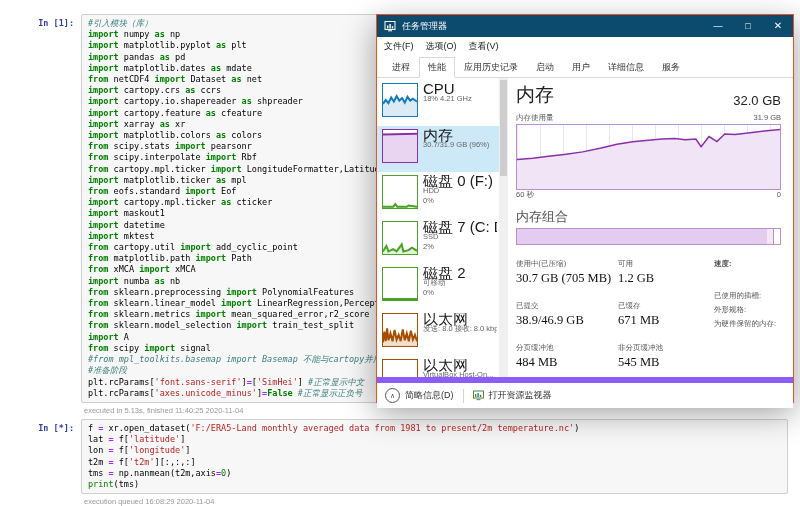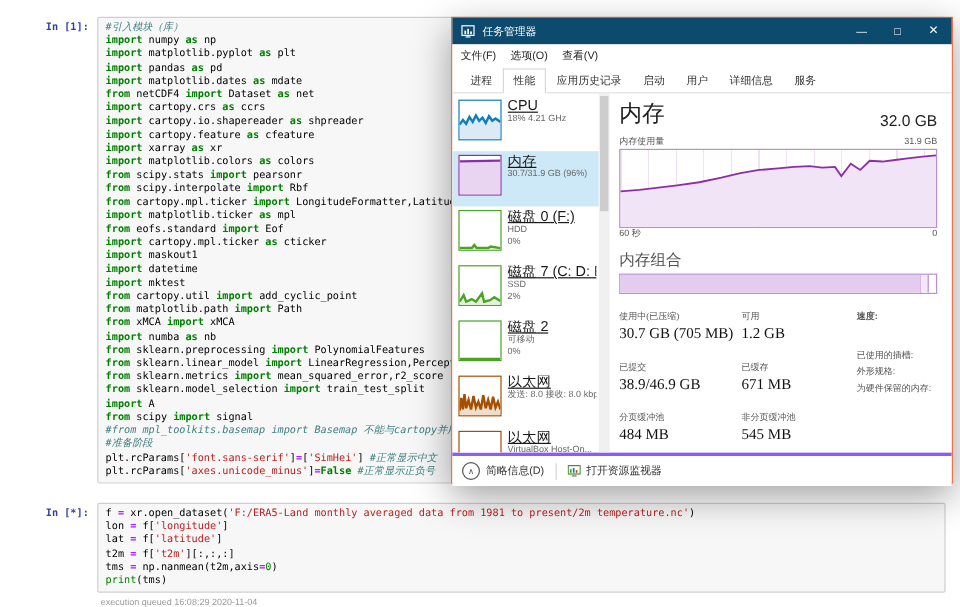--- a/index.html
+++ b/index.html
@@ -35,21 +35,21 @@
   .tm-tabs{height:21px;display:flex;align-items:flex-end;padding-left:6px;border-bottom:1px solid #d9d9d9;background:#fff;}
   .tab{padding:3px 8px 3px;font-size:9px;color:#333;border:1px solid transparent;position:relative;top:1px;}
   .tab.active{background:#fff;border-color:#d9d9d9;border-bottom-color:#fff;}
   .tm-body{position:relative;height:299px;overflow:hidden;background:#fff;}
   .tm-sidebar{position:absolute;left:0;top:0;bottom:0;width:122px;overflow:hidden;padding-top:2px;}
   .sbitem{height:46px;display:flex;align-items:flex-start;padding:3px 2px 3px 5px;box-sizing:border-box;}
   .sbitem.sel{background:#cde8f6;}
   .thumb{width:34px;height:32px;border:1px solid;background:#fff;flex:none;}
   .thumb svg{width:100%;height:100%;display:block;}
   .sbtext{margin-left:5px;overflow:hidden;}
-  .sbtitle{font-size:12px;color:#1a1a1a;line-height:11px;white-space:nowrap;text-decoration:underline;}
+  .sbtitle{font-size:15px;color:#1a1a1a;line-height:11px;white-space:nowrap;}
   .sbsub{font-size:7.5px;color:#666;line-height:9.5px;white-space:nowrap;}
   .sb-scroll{position:absolute;left:122px;top:0;bottom:0;width:9px;background:#f0f0f0;}
   .sb-thumb{position:absolute;top:2px;left:1px;width:7px;height:96px;background:#cdcdcd;}
   .tm-main{position:absolute;left:131px;right:0;top:0;bottom:0;padding:4px 12px 0 8px;overflow:hidden;}
   .mem-header{display:flex;align-items:flex-end;justify-content:space-between;}
   .mem-title{font-size:19px;font-weight:400;color:#222;}
   .mem-total{font-size:13px;color:#222;}
   .graph-toprow,.graph-botrow{display:flex;justify-content:space-between;font-size:7.5px;color:#555;}
   .graph-toprow{margin-top:5px;margin-bottom:1px;}
   .memgraph{height:64px;border:1px solid #b98fd0;background:#fff;position:relative;
@@ -59,21 +59,21 @@
   .compbar{height:15px;border:1px solid #b98fd0;background:#fff;position:relative;overflow:hidden;}
   .comp-used{position:absolute;left:0;top:0;bottom:0;background:#e3ccf0;border-right:1px solid #8b2fa8;}
   .comp-seg{position:absolute;top:0;bottom:0;width:6px;background:#f3e8f8;border-right:1px solid #b98fd0;}
   .statsrow{display:flex;margin-top:14px;}
   .statsgrid{display:grid;grid-template-columns:102px 86px;grid-row-gap:15px;font-family:Liberation Serif, serif;}
   .stat-label{font-size:7.5px;color:#555;}
   .stat-value{font-size:12.5px;color:#111;margin-top:2px;white-space:nowrap;}
   .rightcol{margin-left:10px;min-width:0;}
   .rlabel{font-size:7.5px;color:#555;line-height:10px;margin-bottom:4px;white-space:nowrap;}
   .rlabel:first-child{margin-bottom:22px;font-weight:bold;}
-  .tm-footer{height:25px;border-top:3px solid #8b5cf6;display:flex;align-items:center;padding-left:8px;background:#fff;}
+  .tm-footer{height:25px;border-top:6px solid #8b5cf6;display:flex;align-items:center;padding-left:8px;background:#fff;}
   .circle-icon{width:13px;height:13px;border:1px solid #555;border-radius:50%;display:inline-flex;
     align-items:center;justify-content:center;font-size:7px;color:#555;flex:none;}
   .footer-label{font-size:9px;color:#333;margin-left:5px;}
   .vsep{width:1px;height:14px;background:#d5d5d5;margin:0 9px;}
   .res-icon{width:11px;height:11px;flex:none;}
 </style>
 </head>
 <body>
 
 <div class="notebook">
@@ -110,30 +110,31 @@
           <div class="codeline"><span class="tok-kw">from</span><span class="tok-pl"> sklearn.linear_model </span><span class="tok-kw">import</span><span class="tok-pl"> LinearRegression,Perceptron</span></div>
           <div class="codeline"><span class="tok-kw">from</span><span class="tok-pl"> sklearn.metrics </span><span class="tok-kw">import</span><span class="tok-pl"> mean_squared_error,r2_score</span></div>
           <div class="codeline"><span class="tok-kw">from</span><span class="tok-pl"> sklearn.model_selection </span><span class="tok-kw">import</span><span class="tok-pl"> train_test_split</span></div>
           <div class="codeline"><span class="tok-kw">import</span><span class="tok-pl"> A</span></div>
           <div class="codeline"><span class="tok-kw">from</span><span class="tok-pl"> scipy </span><span class="tok-kw">import</span><span class="tok-pl"> signal</span></div>
           <div class="codeline"><span class="tok-com">#from mpl_toolkits.basemap import Basemap 不能与cartopy并用</span></div>
           <div class="codeline"><span class="tok-com">#准备阶段</span></div>
           <div class="codeline"><span class="tok-pl">plt.rcParams[</span><span class="tok-str">'font.sans-serif'</span><span class="tok-pl">]</span><span class="tok-op">=</span><span class="tok-pl">[</span><span class="tok-str">'SimHei'</span><span class="tok-pl">] </span><span class="tok-com">#正常显示中文</span></div>
           <div class="codeline"><span class="tok-pl">plt.rcParams[</span><span class="tok-str">'axes.unicode_minus'</span><span class="tok-pl">]</span><span class="tok-op">=</span><span class="tok-kw">False</span><span class="tok-pl"> </span><span class="tok-com">#正常显示正负号</span></div>
         </div>
+      <div class="cellfooter">executed in 5.13s, finished 11:40:25 2020-11-04</div>
     </div>
   </div>
 
   <div class="cell cell-2">
     <div class="prompt">In [*]:</div>
     <div class="cellmain">
       <div class="codebox" id="code-1">
           <div class="codeline"><span class="tok-pl">f </span><span class="tok-op">=</span><span class="tok-pl"> xr.open_dataset(</span><span class="tok-str">'F:/ERA5-Land monthly averaged data from 1981 to present/2m temperature.nc'</span><span class="tok-pl">)</span></div>
+          <div class="codeline"><span class="tok-pl">lat </span><span class="tok-op">=</span><span class="tok-pl"> f[</span><span class="tok-str">'latitude'</span><span class="tok-pl">]</span></div>
           <div class="codeline"><span class="tok-pl">lon </span><span class="tok-op">=</span><span class="tok-pl"> f[</span><span class="tok-str">'longitude'</span><span class="tok-pl">]</span></div>
-          <div class="codeline"><span class="tok-pl">lat </span><span class="tok-op">=</span><span class="tok-pl"> f[</span><span class="tok-str">'latitude'</span><span class="tok-pl">]</span></div>
           <div class="codeline"><span class="tok-pl">t2m </span><span class="tok-op">=</span><span class="tok-pl"> f[</span><span class="tok-str">'t2m'</span><span class="tok-pl">][:,:,:]</span></div>
           <div class="codeline"><span class="tok-pl">tms </span><span class="tok-op">=</span><span class="tok-pl"> np.nanmean(t2m,axis</span><span class="tok-op">=</span><span class="tok-num">0</span><span class="tok-pl">)</span></div>
           <div class="codeline"><span class="tok-blt">print</span><span class="tok-pl">(tms)</span></div>
         </div>
       <div class="cellfooter">execution queued 16:08:29 2020-11-04</div>
     </div>
   </div>
 
 </div>
 

